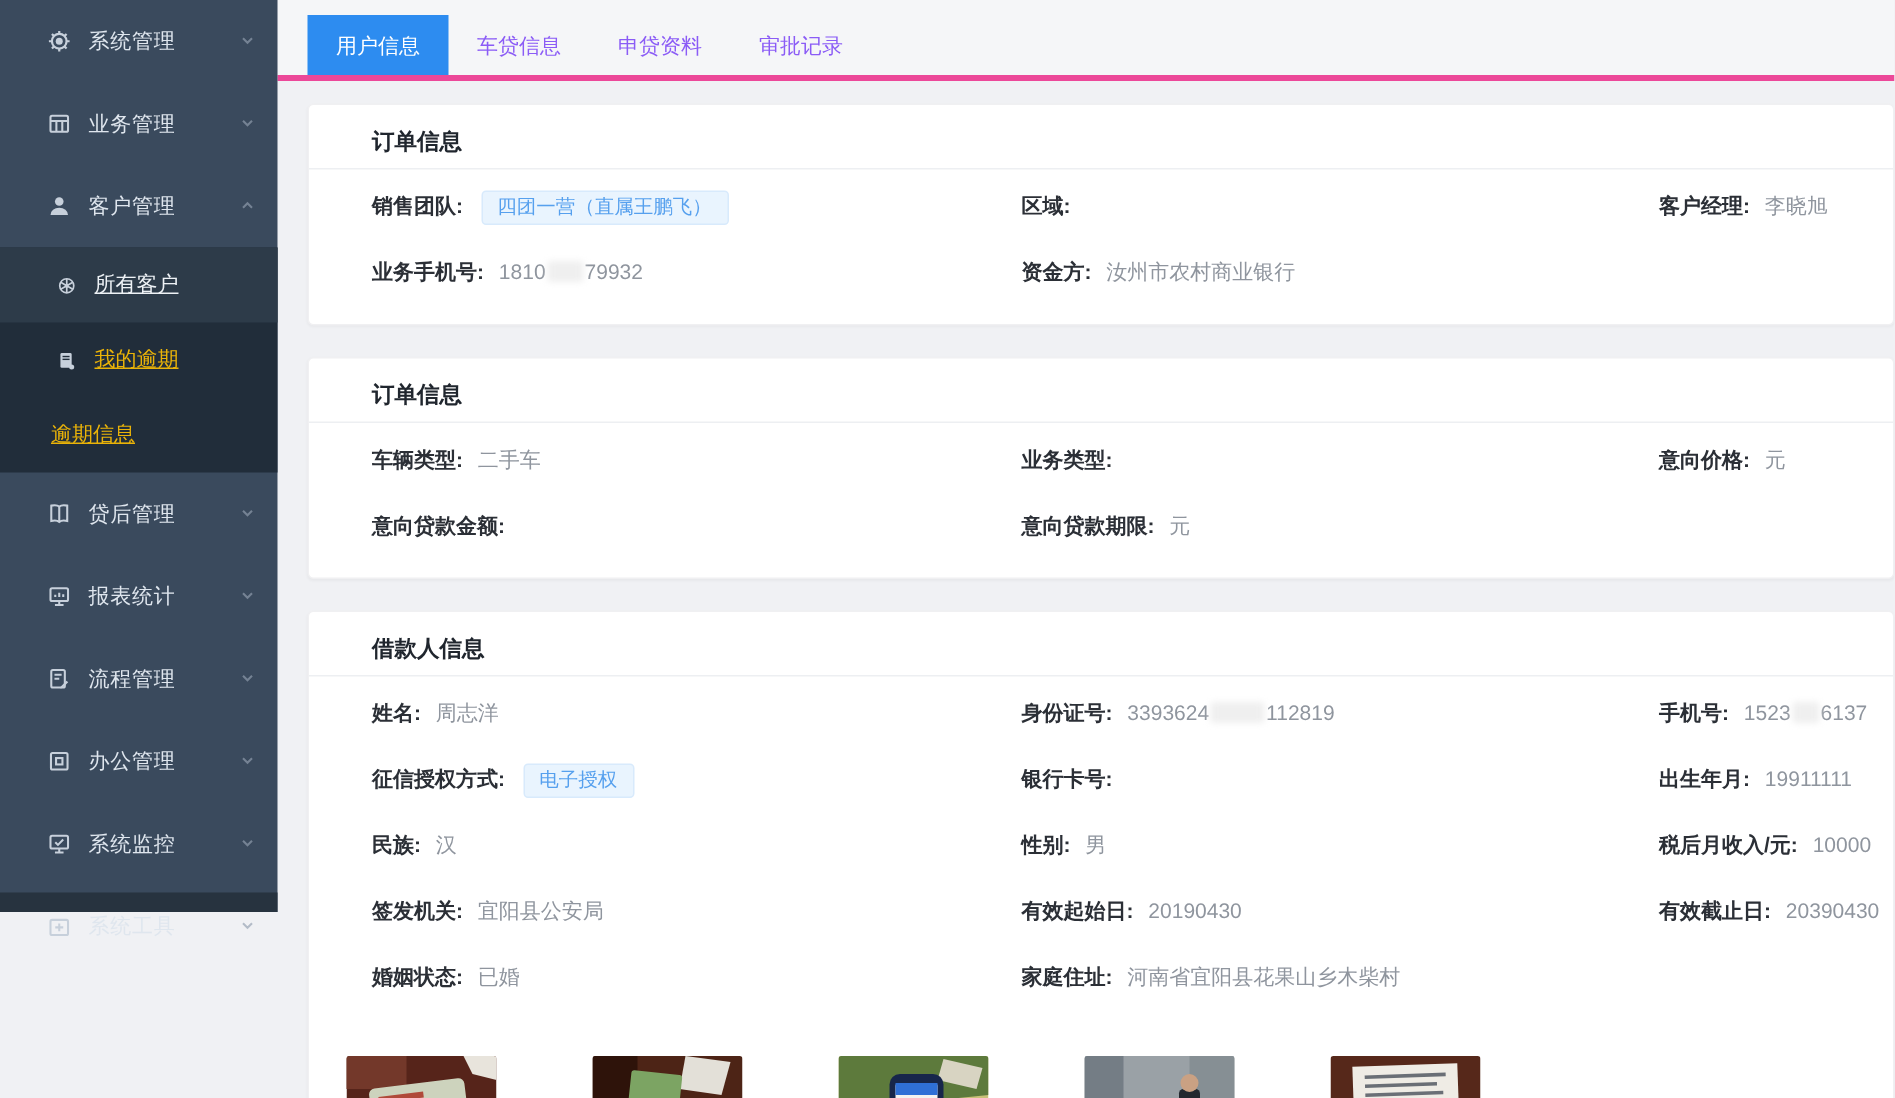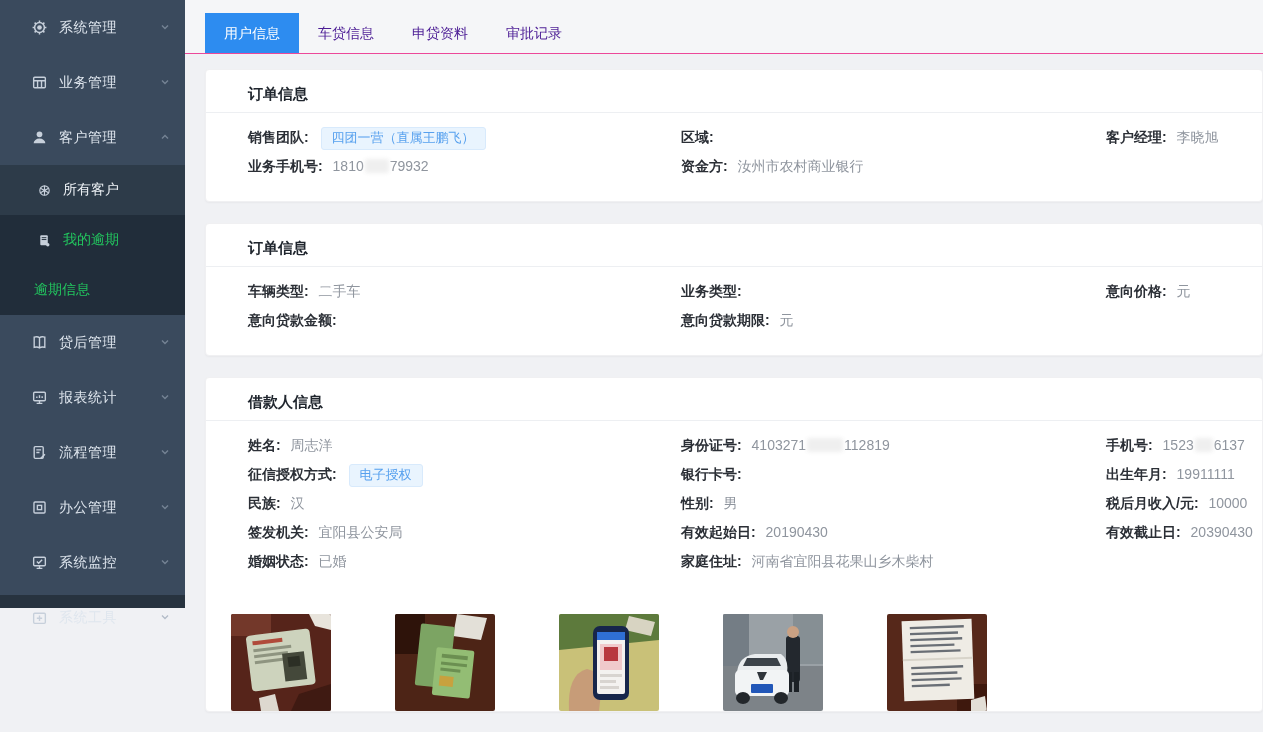--- a/index.html
+++ b/index.html
@@ -18,53 +18,53 @@
   .sitem {
     height:55px; display:flex; align-items:center;
     padding:0 14px 0 31px; cursor:pointer; position:relative;
   }
   .sitem .slabel { margin-left:11px; font-size:14px; letter-spacing:.5px; }
   .sicon { width:17px; height:17px; display:inline-flex; align-items:center; justify-content:center; flex:0 0 17px; }
   .chev { position:absolute; right:14px; top:50%; transform:translateY(-50%); opacity:.65; }
   .submenu { background:#212d3a; }
   .ssub {
     height:50px; display:flex; align-items:center;
-    padding:0 14px 0 36px; cursor:pointer; color:#22c55e;
-  }
-  .ssub .slabel { margin-left:10px; }
+    padding:0 14px 0 36px; cursor:pointer; color:#eab308;
+  }
+  .ssub .slabel { margin-left:10px;text-decoration:underline; }
   .ssub.noicon { padding-left:34px; }
   .ssub.noicon .slabel { margin-left:0; }
   .ssub.active { background:#2d3b49; color:#eef2f6; }
   .sidebar-footer { position:absolute; bottom:0; left:0; right:0; height:13px; background:#27333f; }
 
   
   .content { flex:1; display:flex; flex-direction:column; min-width:0; }
   .tabstrip {
-    background:#f5f6f8; border-bottom:1px solid #ec4899;
+    background:#f5f6f8; border-bottom:4px solid #ec4899;
     padding:13px 0 0 20px; height:54px; display:flex; align-items:flex-end;
   }
   .tab {
     width:94px; height:40px; line-height:40px; text-align:center;
-    color:#4c1d95; font-size:14px; cursor:pointer; user-select:none;
+    color:#8b5cf6; font-size:14px; cursor:pointer; user-select:none;
   }
   .tab.active { background:#2d8cf0; color:#ffffff; }
 
   .cards { padding:15px 0 0 20px; }
   .card {
     background:#ffffff; border:1px solid #f0f0f2; border-radius:4px;
     box-shadow:0 1px 2px rgba(0,0,0,.04); margin-bottom:21px;
   }
   .card-title {
     font-size:15px; font-weight:bold; color:#20262e;
     padding:15px 0 8px 42px;
   }
   .card-divider { height:1px; background:#edeff2; }
   .fgrid {
     display:grid; grid-template-columns:433px 425px auto;
-    padding:14px 0 24px 42px; row-gap:8px;
+    padding:14px 0 24px 42px; row-gap:23px;
   }
   .cell { height:21px; line-height:21px; white-space:nowrap; overflow:visible; }
   .lbl { font-weight:bold; color:#2b2f36; }
   .val { color:#8f959e; margin-left:6px; }
   .badge {
     display:inline-block; margin-left:8px; padding:1px 10px 2px;
     background:#e9f4fe; border:1px solid #d8eafc; border-radius:3px;
     color:#56a0ee; font-size:13px; line-height:18px; cursor:pointer;
   }
   .mask {
@@ -332,21 +332,21 @@
       <section class="card">
         <div class="card-title">借款人信息</div>
         <div class="card-divider"></div>
         <div class="fgrid">
           <div class="cell">
             <span class="lbl">姓名:</span>
             <span class="val">周志洋</span>
           </div>
           <div class="cell">
             <span class="lbl">身份证号:</span>
-            <span class="val"><span>4103271</span><span class="mask w-lg"></span><span>112819</span></span>
+            <span class="val"><span>3393624</span><span class="mask w-lg"></span><span>112819</span></span>
           </div>
           <div class="cell">
             <span class="lbl">手机号:</span>
             <span class="val"><span>1523</span><span class="mask w-sm"></span><span>6137</span></span>
           </div>
 
           <div class="cell">
             <span class="lbl">征信授权方式:</span>
             <span class="badge">电子授权</span>
           </div>

